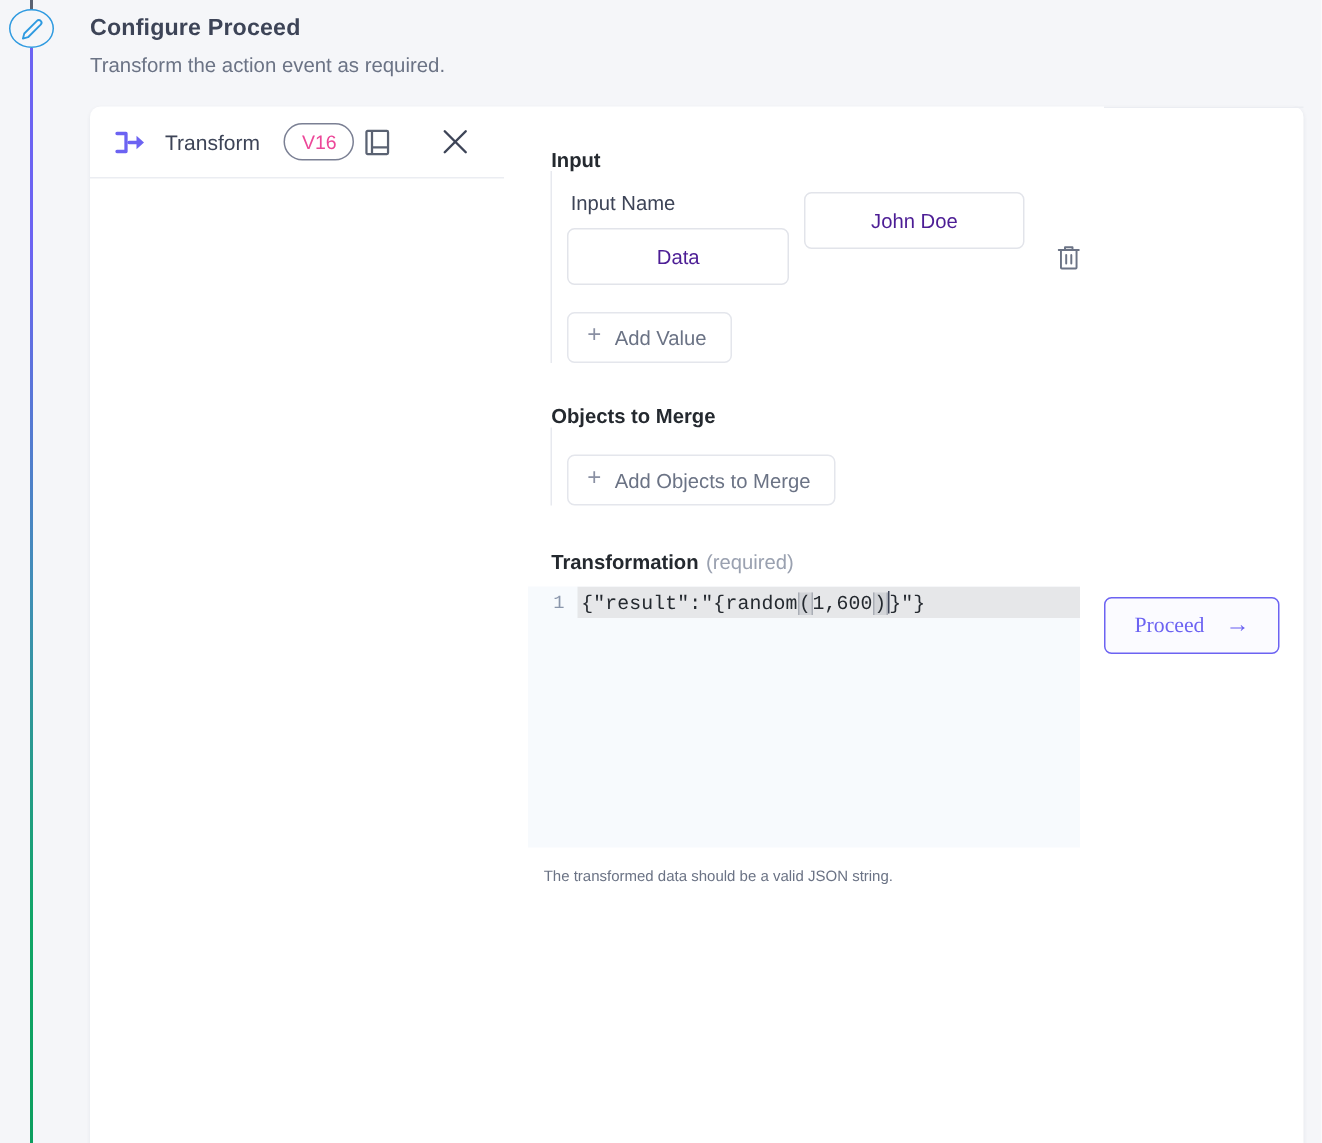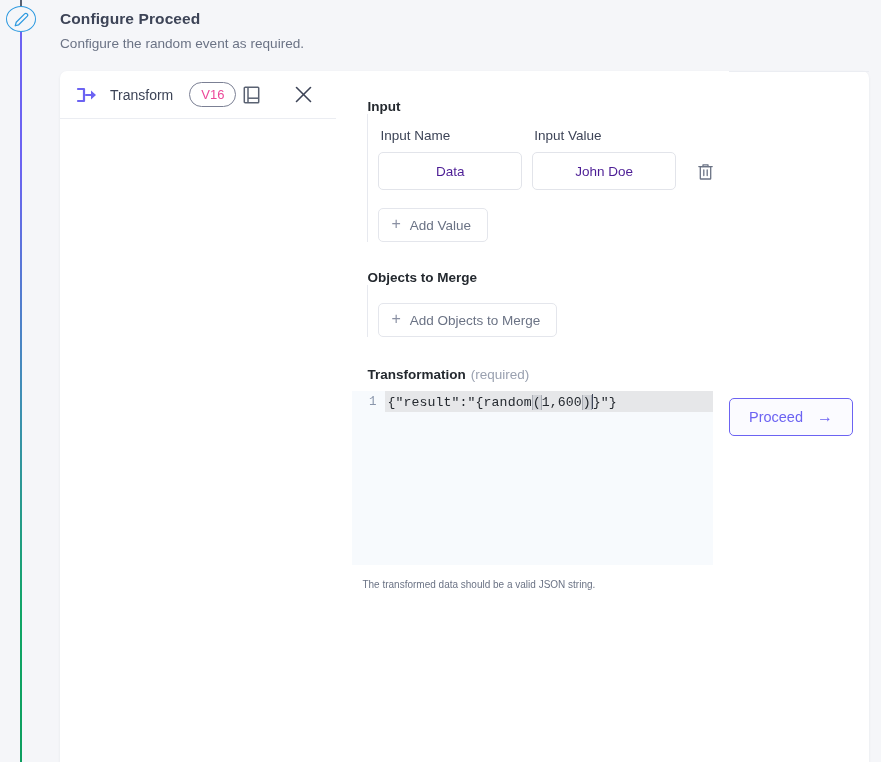--- a/index.html
+++ b/index.html
@@ -274,21 +274,21 @@
   }
   #proceed-button {
     height: 38px;
     padding: 0 19px;
     background: #fbfbff;
     border: 1.4px solid #6c63f2;
     border-radius: 5px;
     display: inline-flex;
     align-items: center;
     gap: 14px;
-    font-family: Liberation Sans, sans-serif;
+    font-family: Liberation Serif, serif;
     font-size: 14.5px;
     color: #6c63f2;
     cursor: pointer;
   }
   #proceed-arrow { font-size: 16px; line-height: 1; }
 </style>
 </head>
 <body>
 
 <div id="timeline-rail">
@@ -298,21 +298,21 @@
     <span>
       <svg width="15" height="15" viewBox="0 0 24 24" fill="none" stroke="#2e9ae0" stroke-width="2" stroke-linecap="round" stroke-linejoin="round">
         <path d="M17 3a2.8 2.8 0 0 1 4 4L7.5 20.5 2 22l1.5-5.5L17 3z"></path>
       </svg>
     </span>
   </div>
 </div>
 
 <div id="page-heading">
   <div id="page-title">Configure Proceed</div>
-  <div id="page-subtitle">Configure the random event as required.</div>
+  <div id="page-subtitle">Transform the action event as required.</div>
 </div>
 
 <div id="action-card">
 
   <div id="card-header">
     <span id="transform-icon">
       <svg width="22" height="16" viewBox="0 0 22 16" fill="none">
         <path d="M2 2 L8 2 L8 14 L2 14" stroke="#6c63f2" stroke-width="2.2" stroke-linecap="round" stroke-linejoin="round" fill="none"></path>
         <path d="M10 8 L16 8" stroke="#6c63f2" stroke-width="2.2" stroke-linecap="round"></path>
         <path d="M15 3.5 L20 8 L15 12.5 Z" fill="#6c63f2"></path>
@@ -340,21 +340,20 @@
 
     <div id="input-section">
       <div class="section-label">Input</div>
       <div class="section-body">
         <div class="field-row">
           <div class="field-col">
             <div class="field-head">Input Name</div>
             <input class="text-input" type="text" value="Data" style="">
           </div>
           <div class="field-col second">
-            <div class="field-head">Input Value</div>
             <input class="text-input" type="text" value="John Doe" style="">
           </div>
           <button id="delete-input-btn">
             <svg width="15" height="17" viewBox="0 0 15 17" fill="none" stroke="#6b7385" stroke-width="1.3" stroke-linecap="round" stroke-linejoin="round">
               <line x1="0.8" y1="3.6" x2="14.2" y2="3.6"></line>
               <path d="M5 3.6 V1.8 h5 V3.6"></path>
               <path d="M2.3 3.6 h10.4 V15.4 a0.6 0.6 0 0 1 -0.6 0.6 H2.9 a0.6 0.6 0 0 1 -0.6 -0.6 Z"></path>
               <line x1="5.8" y1="7" x2="5.8" y2="12.6"></line>
               <line x1="9.2" y1="7" x2="9.2" y2="12.6"></line>
             </svg>

